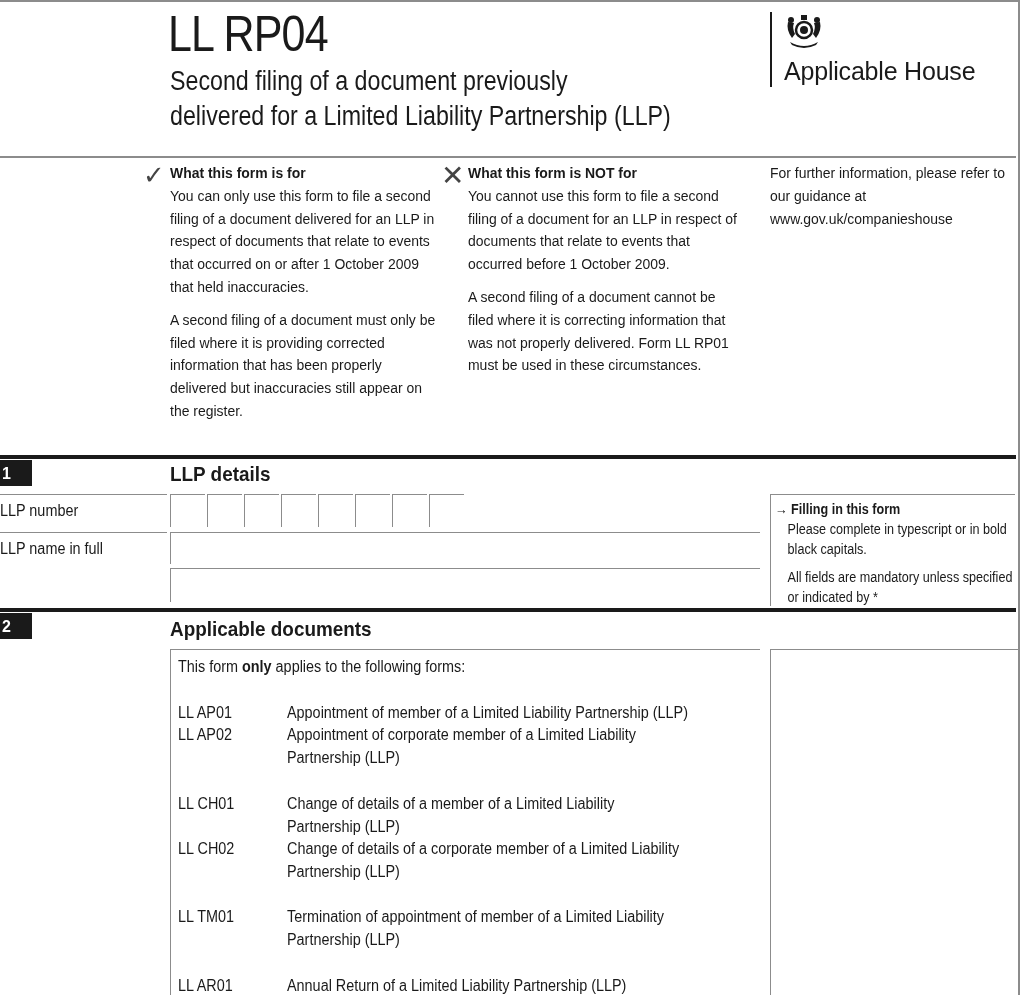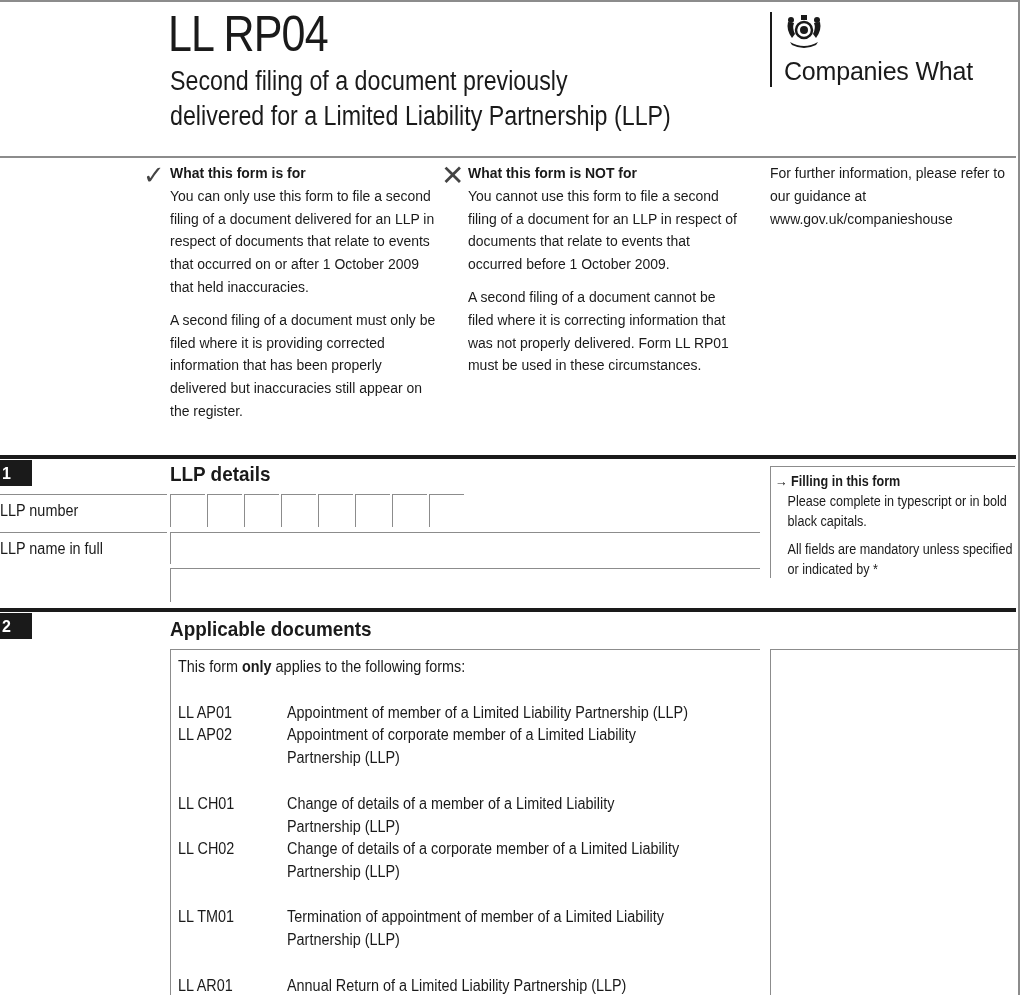--- a/index.html
+++ b/index.html
@@ -33,21 +33,21 @@
     .mark { font-size: 26px; line-height: 26px; color: #444; }
 
     
     .sec-num { background: #1a1a1a; color: #fff; font-weight: 700; font-size: 16px; width: 32px; height: 26px; line-height: 28px; padding-left: 2px; box-sizing: border-box; }
     .sec-title { font-size: 21px; font-weight: 700; line-height: 26px; transform: scaleX(0.9); transform-origin: left; }
     .field-label { font-size: 16px; line-height: 20px; transform: scaleX(0.9); transform-origin: left; white-space: nowrap; }
 
     .digit-box { position: absolute; top: 0; width: 35px; height: 33px; border-top: 1.5px solid #8c8c8c; border-left: 1.5px solid #8c8c8c; box-sizing: border-box; }
     .text-box { border-top: 1.5px solid #8c8c8c; border-left: 1.5px solid #8c8c8c; box-sizing: border-box; }
 
-    .help-box { left: 770px; top: 464px; width: 245px; height: 112px; border-top: 1.5px solid #8c8c8c; border-left: 1.5px solid #8c8c8c; box-sizing: border-box; padding: 4px 0 0 4px; font-size: 14px; line-height: 20px; }
+    .help-box { left: 770px; top: 492px; width: 245px; height: 112px; border-top: 1.5px solid #8c8c8c; border-left: 1.5px solid #8c8c8c; box-sizing: border-box; padding: 4px 0 0 4px; font-size: 14px; line-height: 20px; }
     .help-box .inner { transform: scaleX(0.9); transform-origin: left top; width: 270px; }
     .help-box .h { font-weight: 700; }
     .help-box p { margin: 0 0 0 14px; }
     .help-box .gap { margin-top: 8px; }
 
     .docs-box { left: 170px; top: 647px; width: 590px; height: 348px; border-top: 1.5px solid #8c8c8c; border-left: 1.5px solid #8c8c8c; box-sizing: border-box; }
     .docs-intro { position: absolute; left: 7px; top: 6px; font-size: 16px; line-height: 22px; transform: scaleX(0.9); transform-origin: left; white-space: nowrap; }
     .doc-row { position: absolute; left: 7px; font-size: 16px; line-height: 22.5px; }
     .doc-code { position: absolute; left: 0; top: 0; width: 100px; white-space: nowrap; transform: scaleX(0.9); transform-origin: left; }
     .doc-desc { position: absolute; left: 109px; top: 0; width: 510px; transform: scaleX(0.9); transform-origin: left; }
@@ -67,21 +67,21 @@
     <svg class="crest" viewBox="0 0 40 36">
       <rect x="17" y="1" width="6" height="5" fill="#1a1a1a"></rect>
       <circle cx="20" cy="16" r="8" fill="none" stroke="#1a1a1a" stroke-width="2.5"></circle>
       <circle cx="20" cy="16" r="4" fill="#1a1a1a"></circle>
       <path d="M4 8 Q2 16 8 24 L11 20 Q8 14 10 9 Z" fill="#1a1a1a"></path>
       <path d="M36 8 Q38 16 32 24 L29 20 Q32 14 30 9 Z" fill="#1a1a1a"></path>
       <path d="M6 28 Q20 36 34 28 L32 31 Q20 37 8 31 Z" fill="#1a1a1a"></path>
       <circle cx="7" cy="6" r="3" fill="#1a1a1a"></circle>
       <circle cx="33" cy="6" r="3" fill="#1a1a1a"></circle>
     </svg>
-    <div class="org-name">Companies What</div>
+    <div class="org-name">Applicable House</div>
   </div>
 
   <div class="abs rule-thin" style="left:0; top:154px; width:1016px;"></div>
 
   <div class="abs mark" style="left:143px; top:160px;">✓</div>
   <div class="abs intro-col" style="left:170px; top:160px; width:295px;">
     <div class="h">What this form is for</div>
     <p>You can only use this form to file a second filing of a document delivered for an LLP in respect of documents that relate to events that occurred on or after 1 October 2009 that held inaccuracies.</p>
     <p>A second filing of a document must only be filed where it is providing corrected information that has been properly delivered but inaccuracies still appear on the register.</p>
   </div>

